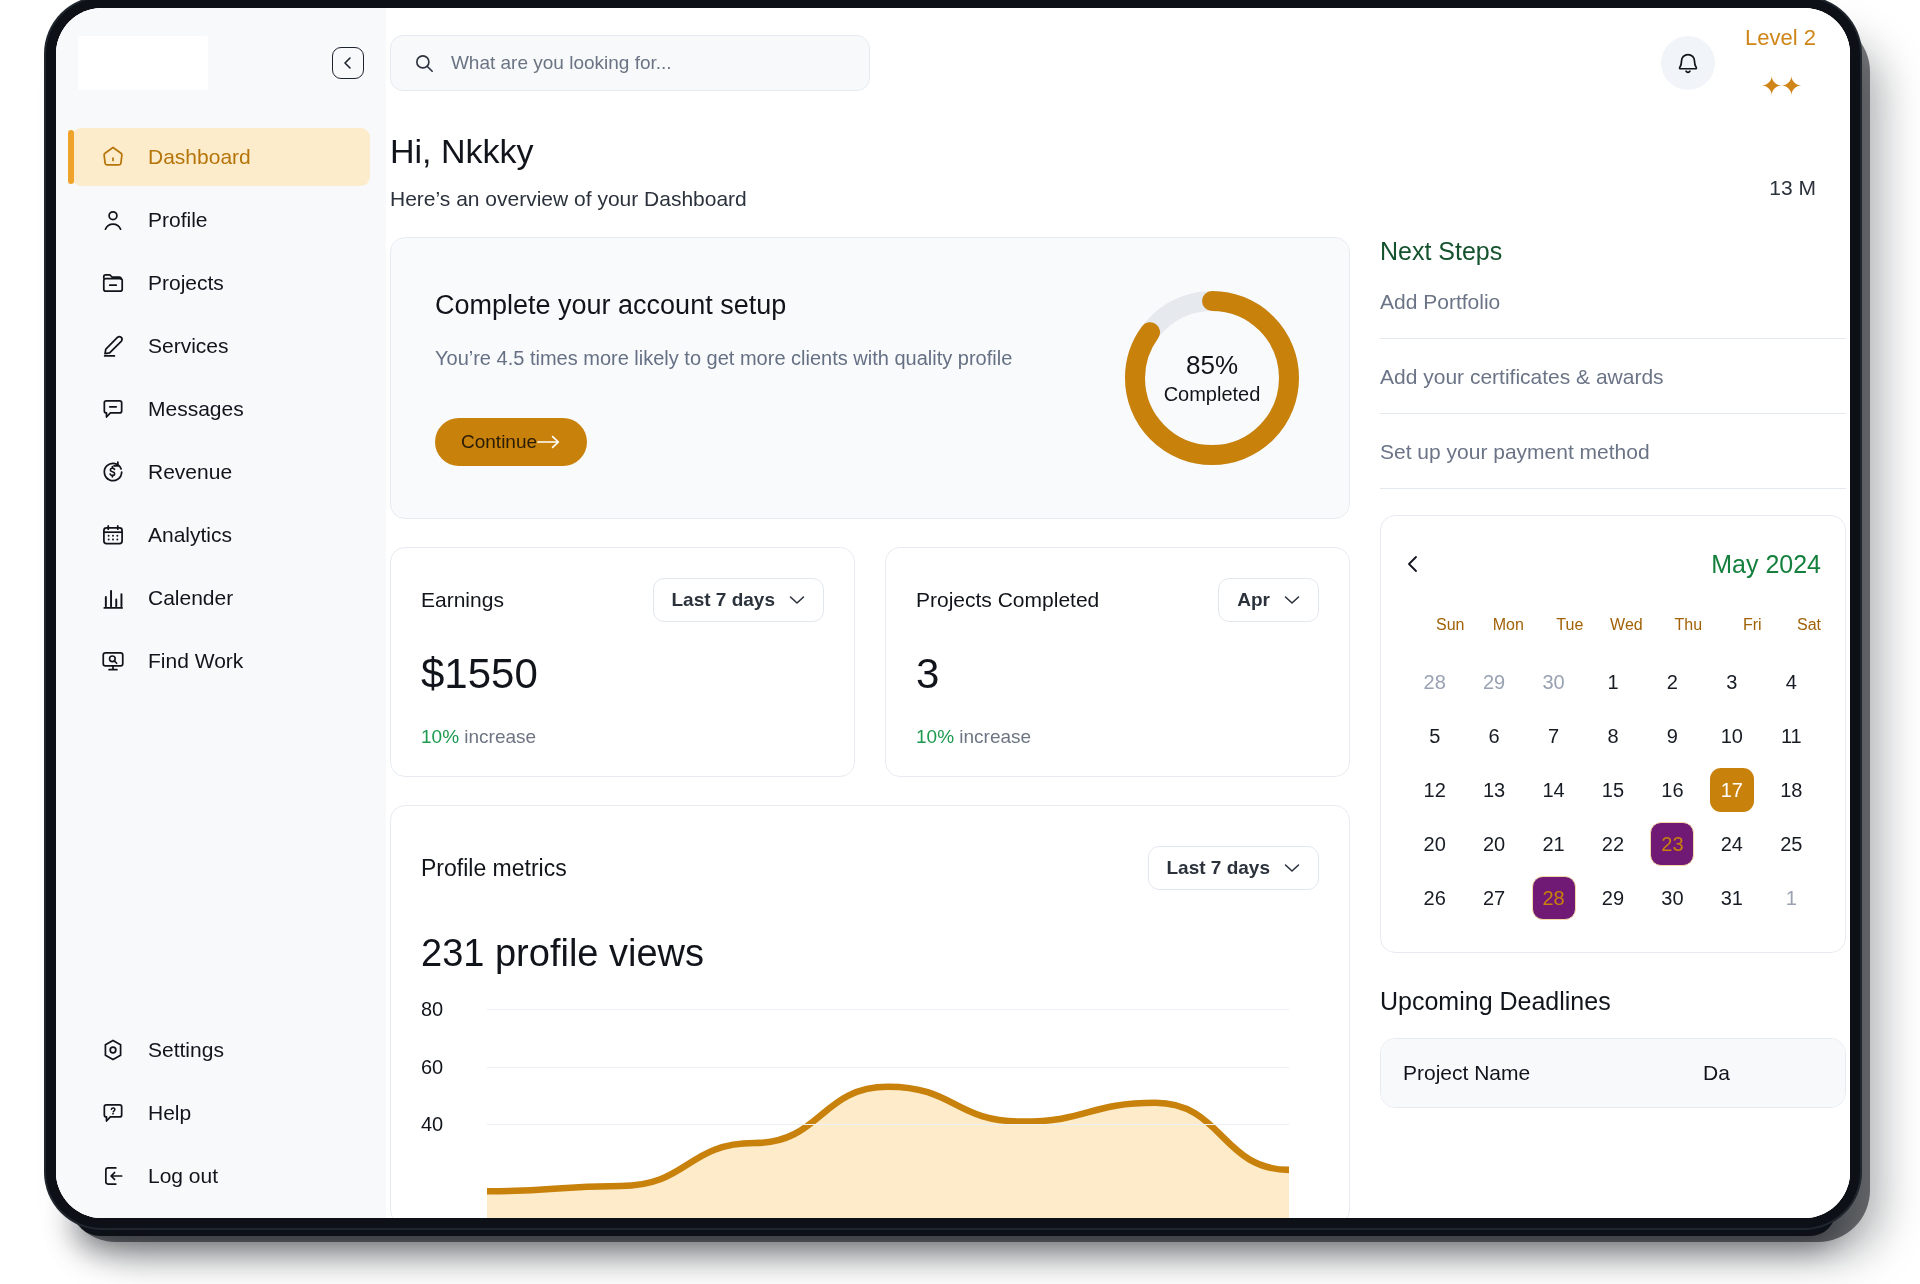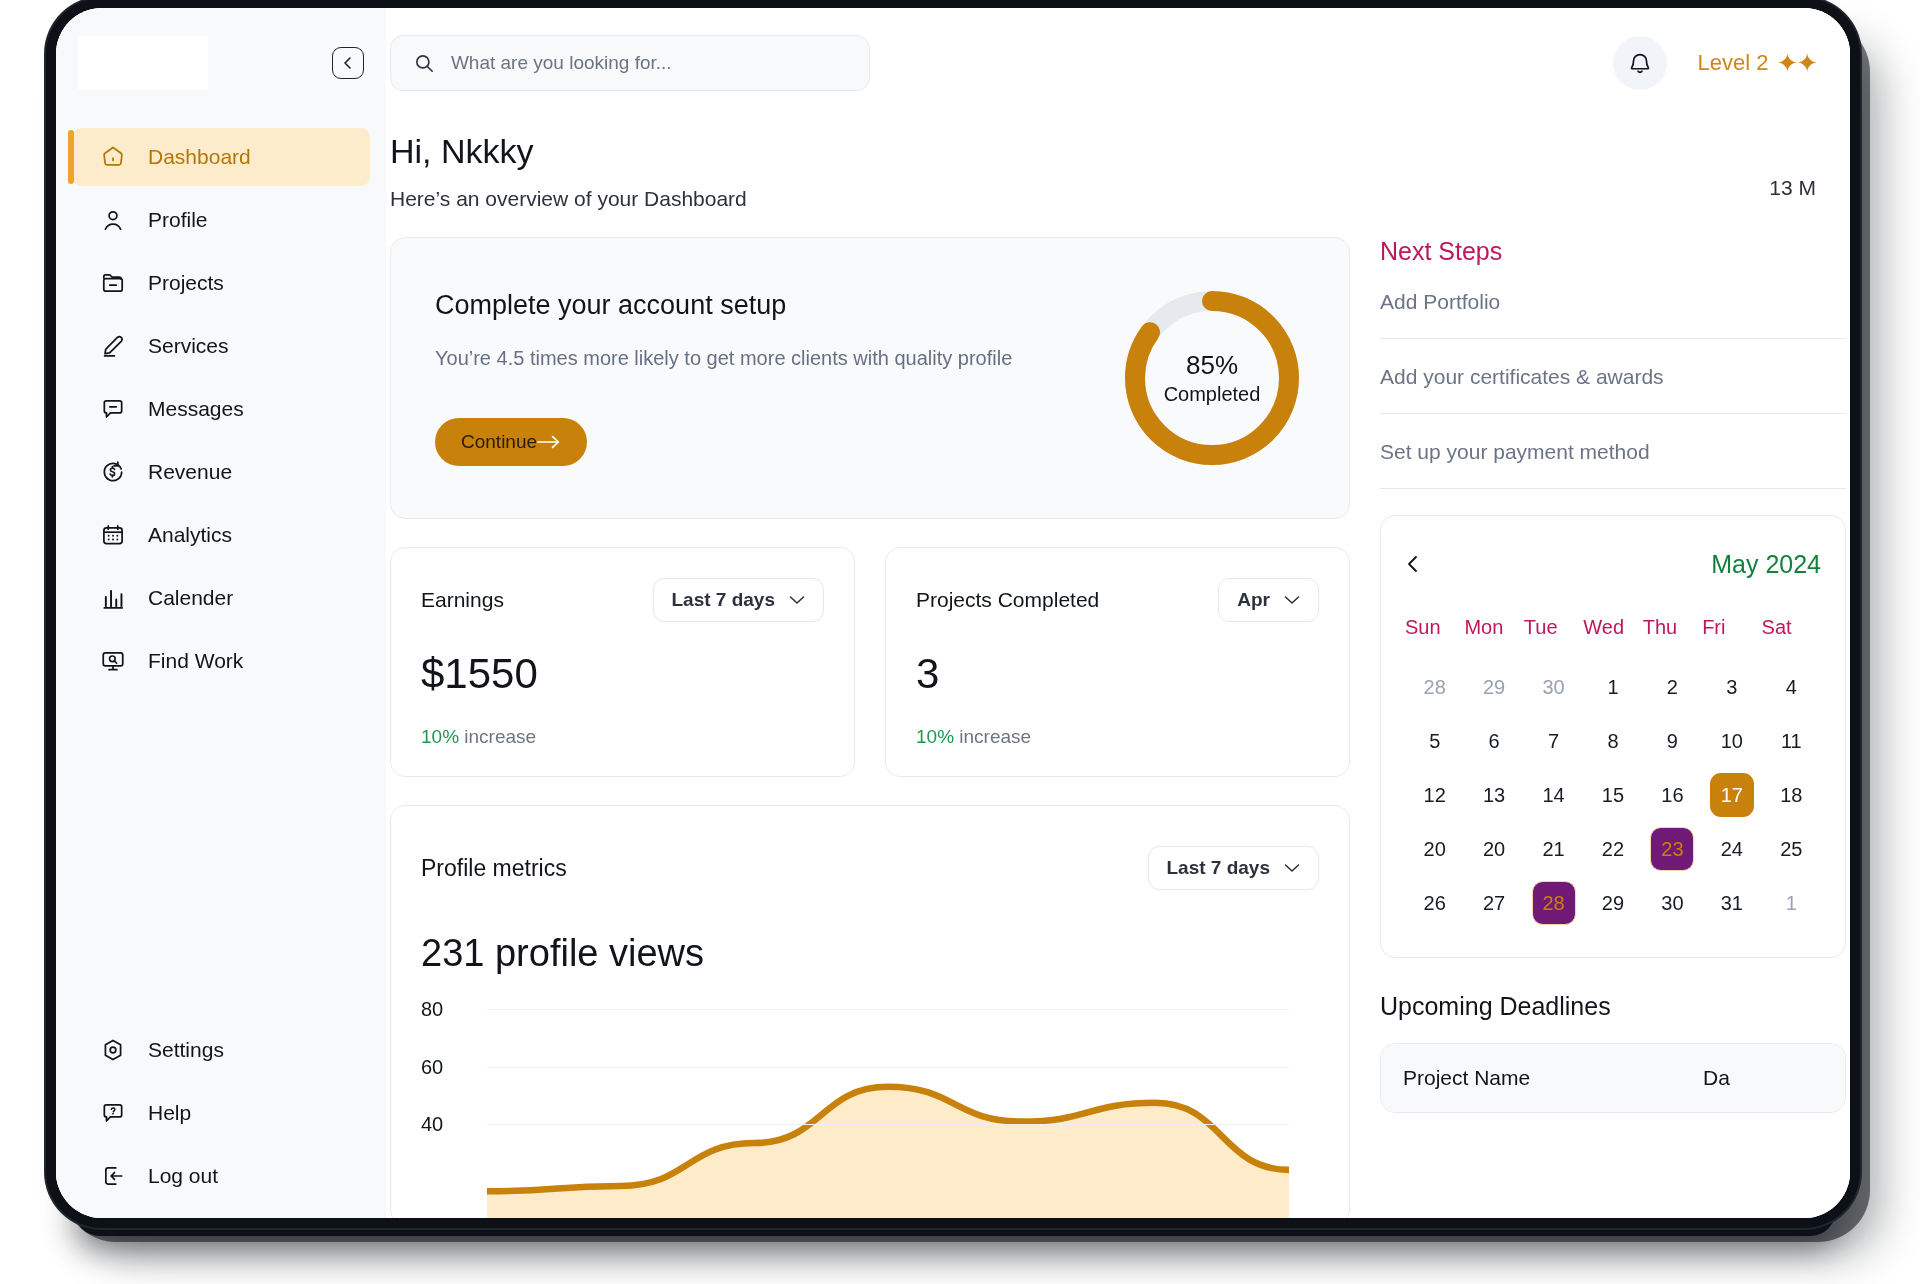--- a/index.html
+++ b/index.html
@@ -127,22 +127,22 @@
     margin-left: auto;
     display: flex; align-items: center; gap: 30px;
   }
   #bell-button {
     width: 54px; height: 54px; border-radius: 50%;
     background: #f1f4f8;
     display: flex; align-items: center; justify-content: center;
     cursor: pointer;
   }
   #level-badge {
-    display: flex; align-items: center; gap: 8px;
-    color: #cf8518; font-size: 22px;
+    display: flex; align-items: center; gap: 20px;
+    color: #cf8518; font-size: 22px; flex-direction: column;
   }
   #level-badge .sparkles { font-size: 26px; letter-spacing: -2px; color: #cf8518; }
 
   
   #greeting-row {
     display: flex; align-items: flex-start;
     padding: 14px 34px 0 4px;
   }
   #greet-title { font-size: 34px; color: #11151b; font-weight: 400; }
   #greet-sub { font-size: 21px; color: #2b323c; margin-top: 16px; }
@@ -231,21 +231,21 @@
     text-align: left; font-size: 20px; color: #11151b;
     transform: translateY(-50%);
   }
   .grid-line {
     position: absolute; left: 66px; right: 30px; height: 1px;
     background: #eceff4;
   }
   #chart-svg { position: absolute; left: 66px; right: 30px; top: 0; bottom: 0; }
 
   
-  #next-steps-title { font-size: 25px; color: #be185d; }
+  #next-steps-title { font-size: 25px; color: #14532d; }
   .next-step {
     font-size: 21px; color: #6b7486;
     padding: 26px 0 24px 0;
     border-bottom: 1.4px solid #e4e8ef;
     cursor: pointer;
   }
   .next-step:first-of-type { padding-top: 24px; }
 
   #calendar-card { margin-top: 26px; padding: 26px 24px 30px 24px; }
   #cal-head {
@@ -256,21 +256,21 @@
   #cal-month {
     position: absolute; left: 0; right: 0; text-align: right;
     font-size: 25px; color: #15803d;
     pointer-events: none;
   }
   #cal-grid {
     display: grid; grid-template-columns: repeat(7, 1fr);
     row-gap: 6px; margin-top: 16px;
   }
   .cal-dow {
-    text-align: left; font-size: 20px; color: #be185d;
+    text-align: right; font-size: 16px; color: #a16207;
     padding: 14px 0 18px 0;
   }
   .cal-day {
     display: flex; align-items: center; justify-content: center;
     height: 48px;
     font-size: 20px; color: #171c24;
     cursor: pointer;
   }
   .cal-day span {
     width: 44px; height: 44px; border-radius: 11px;

